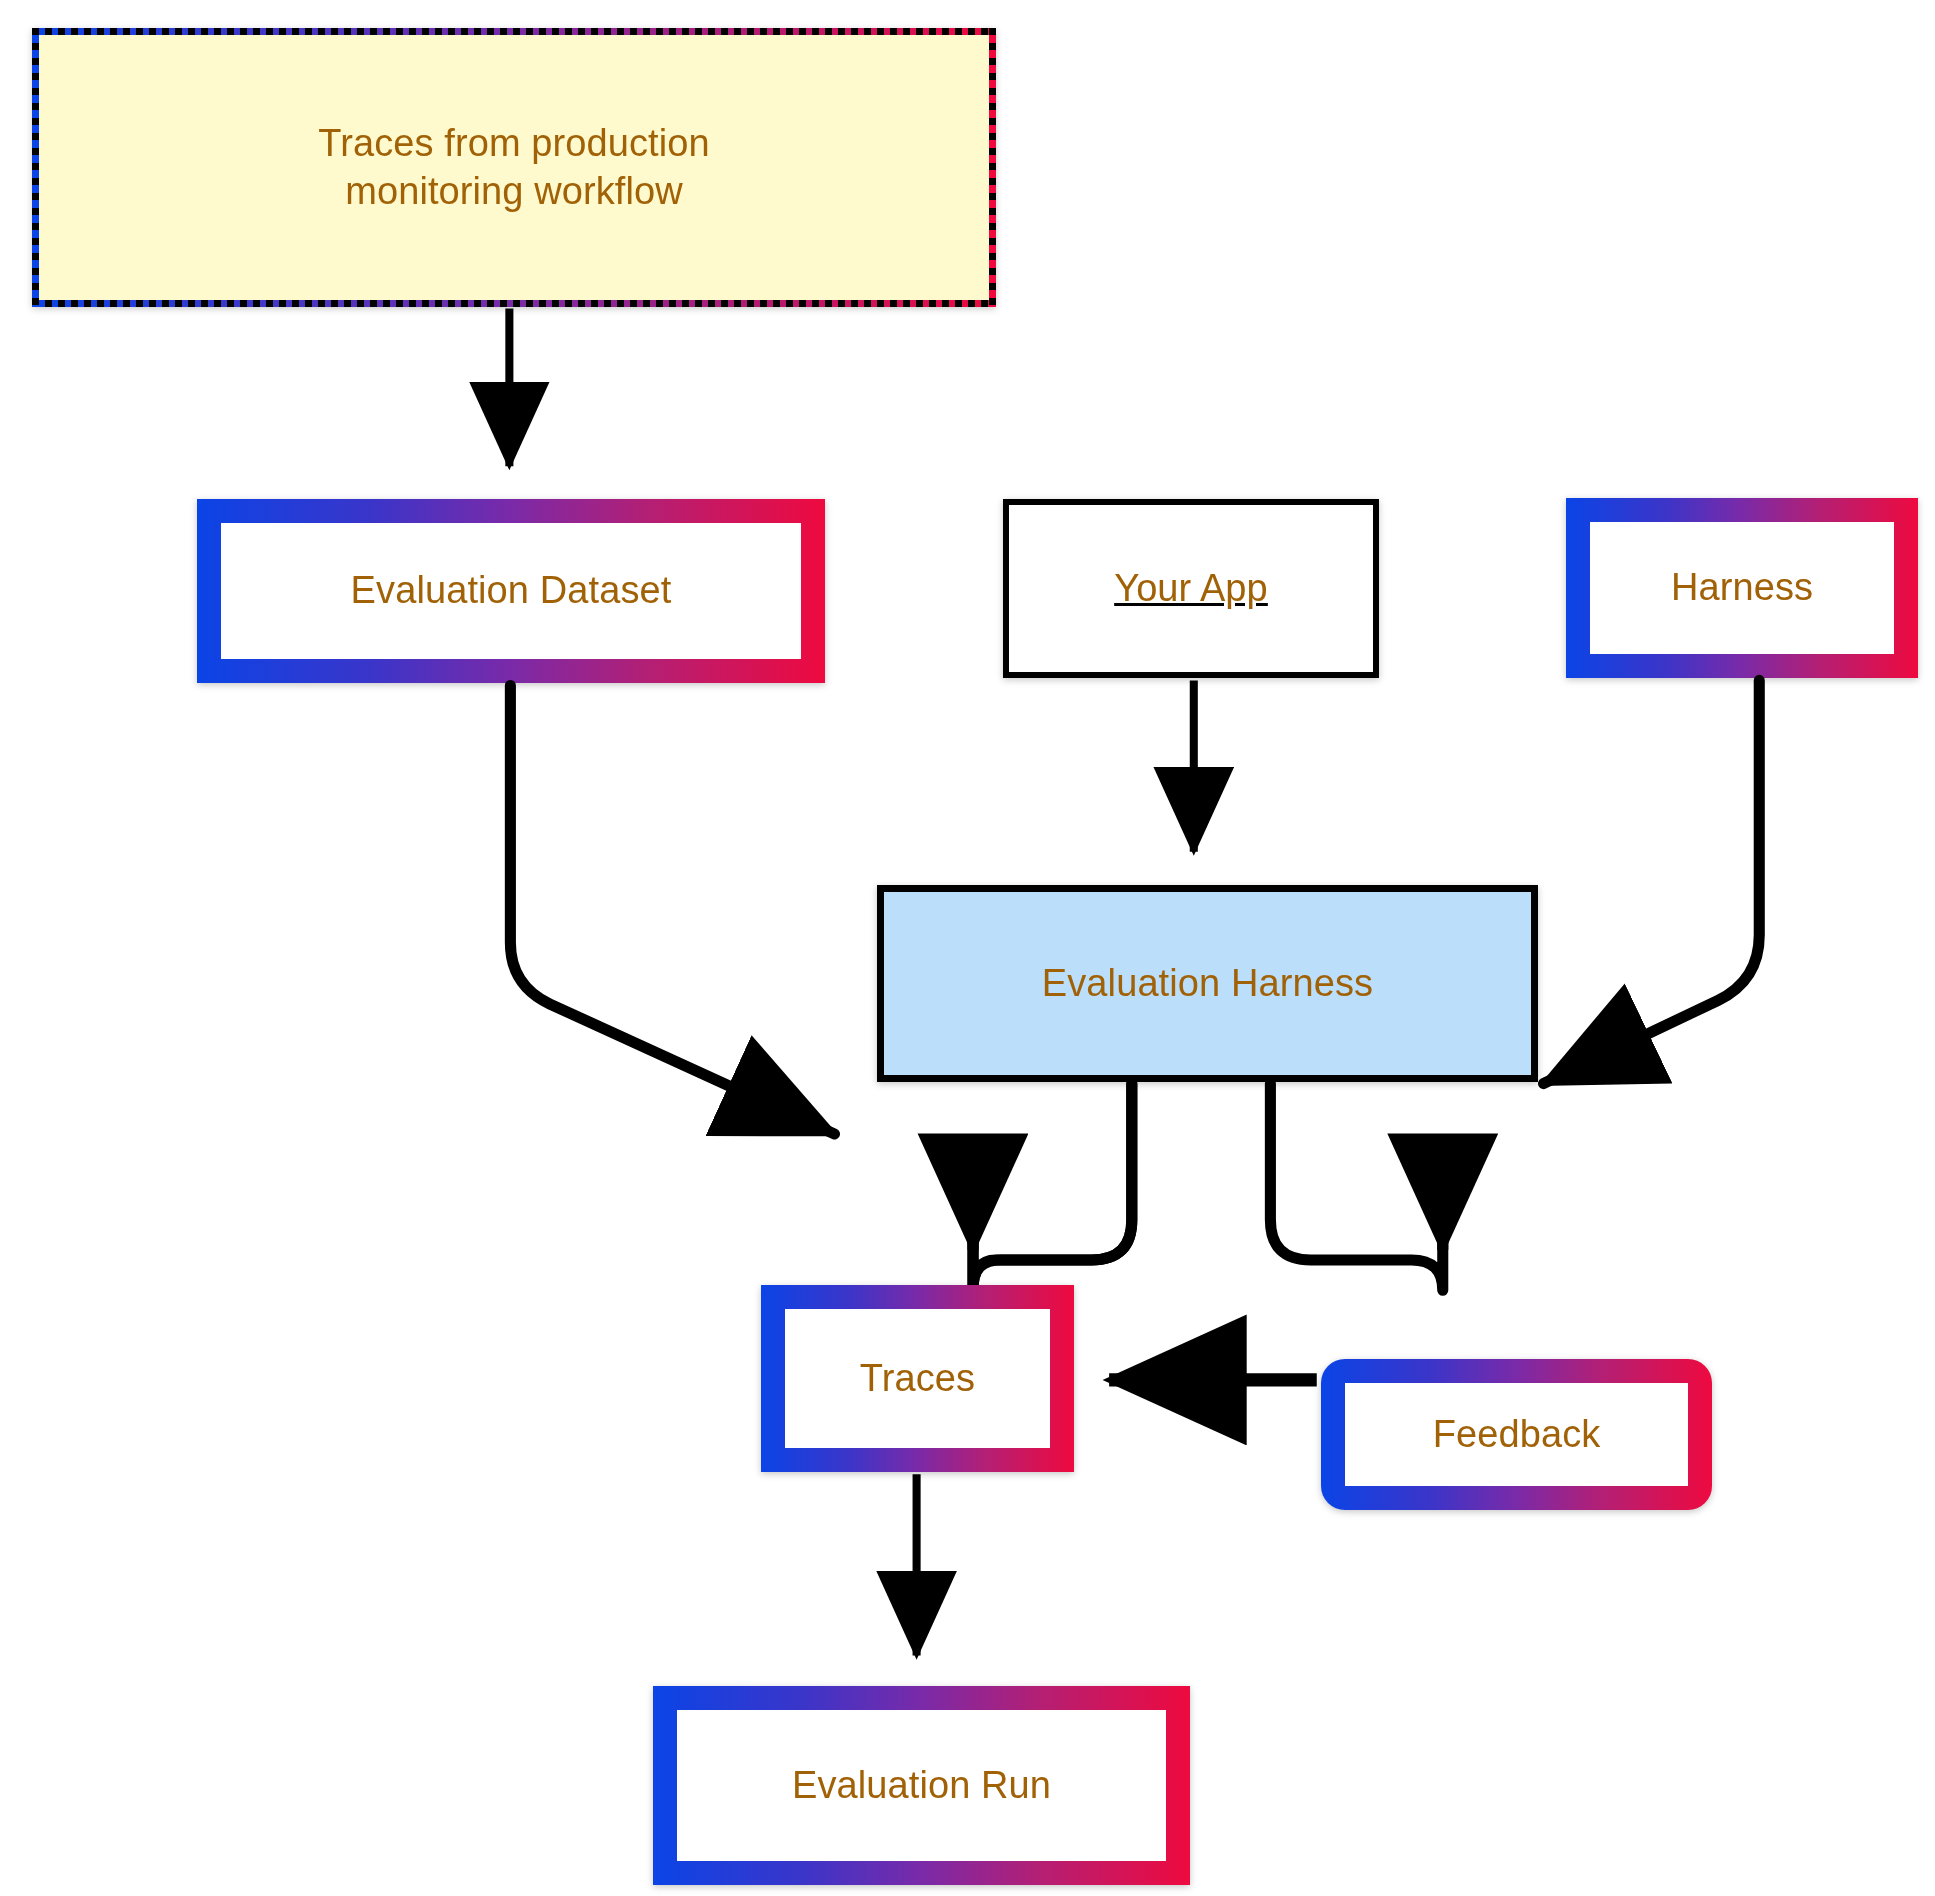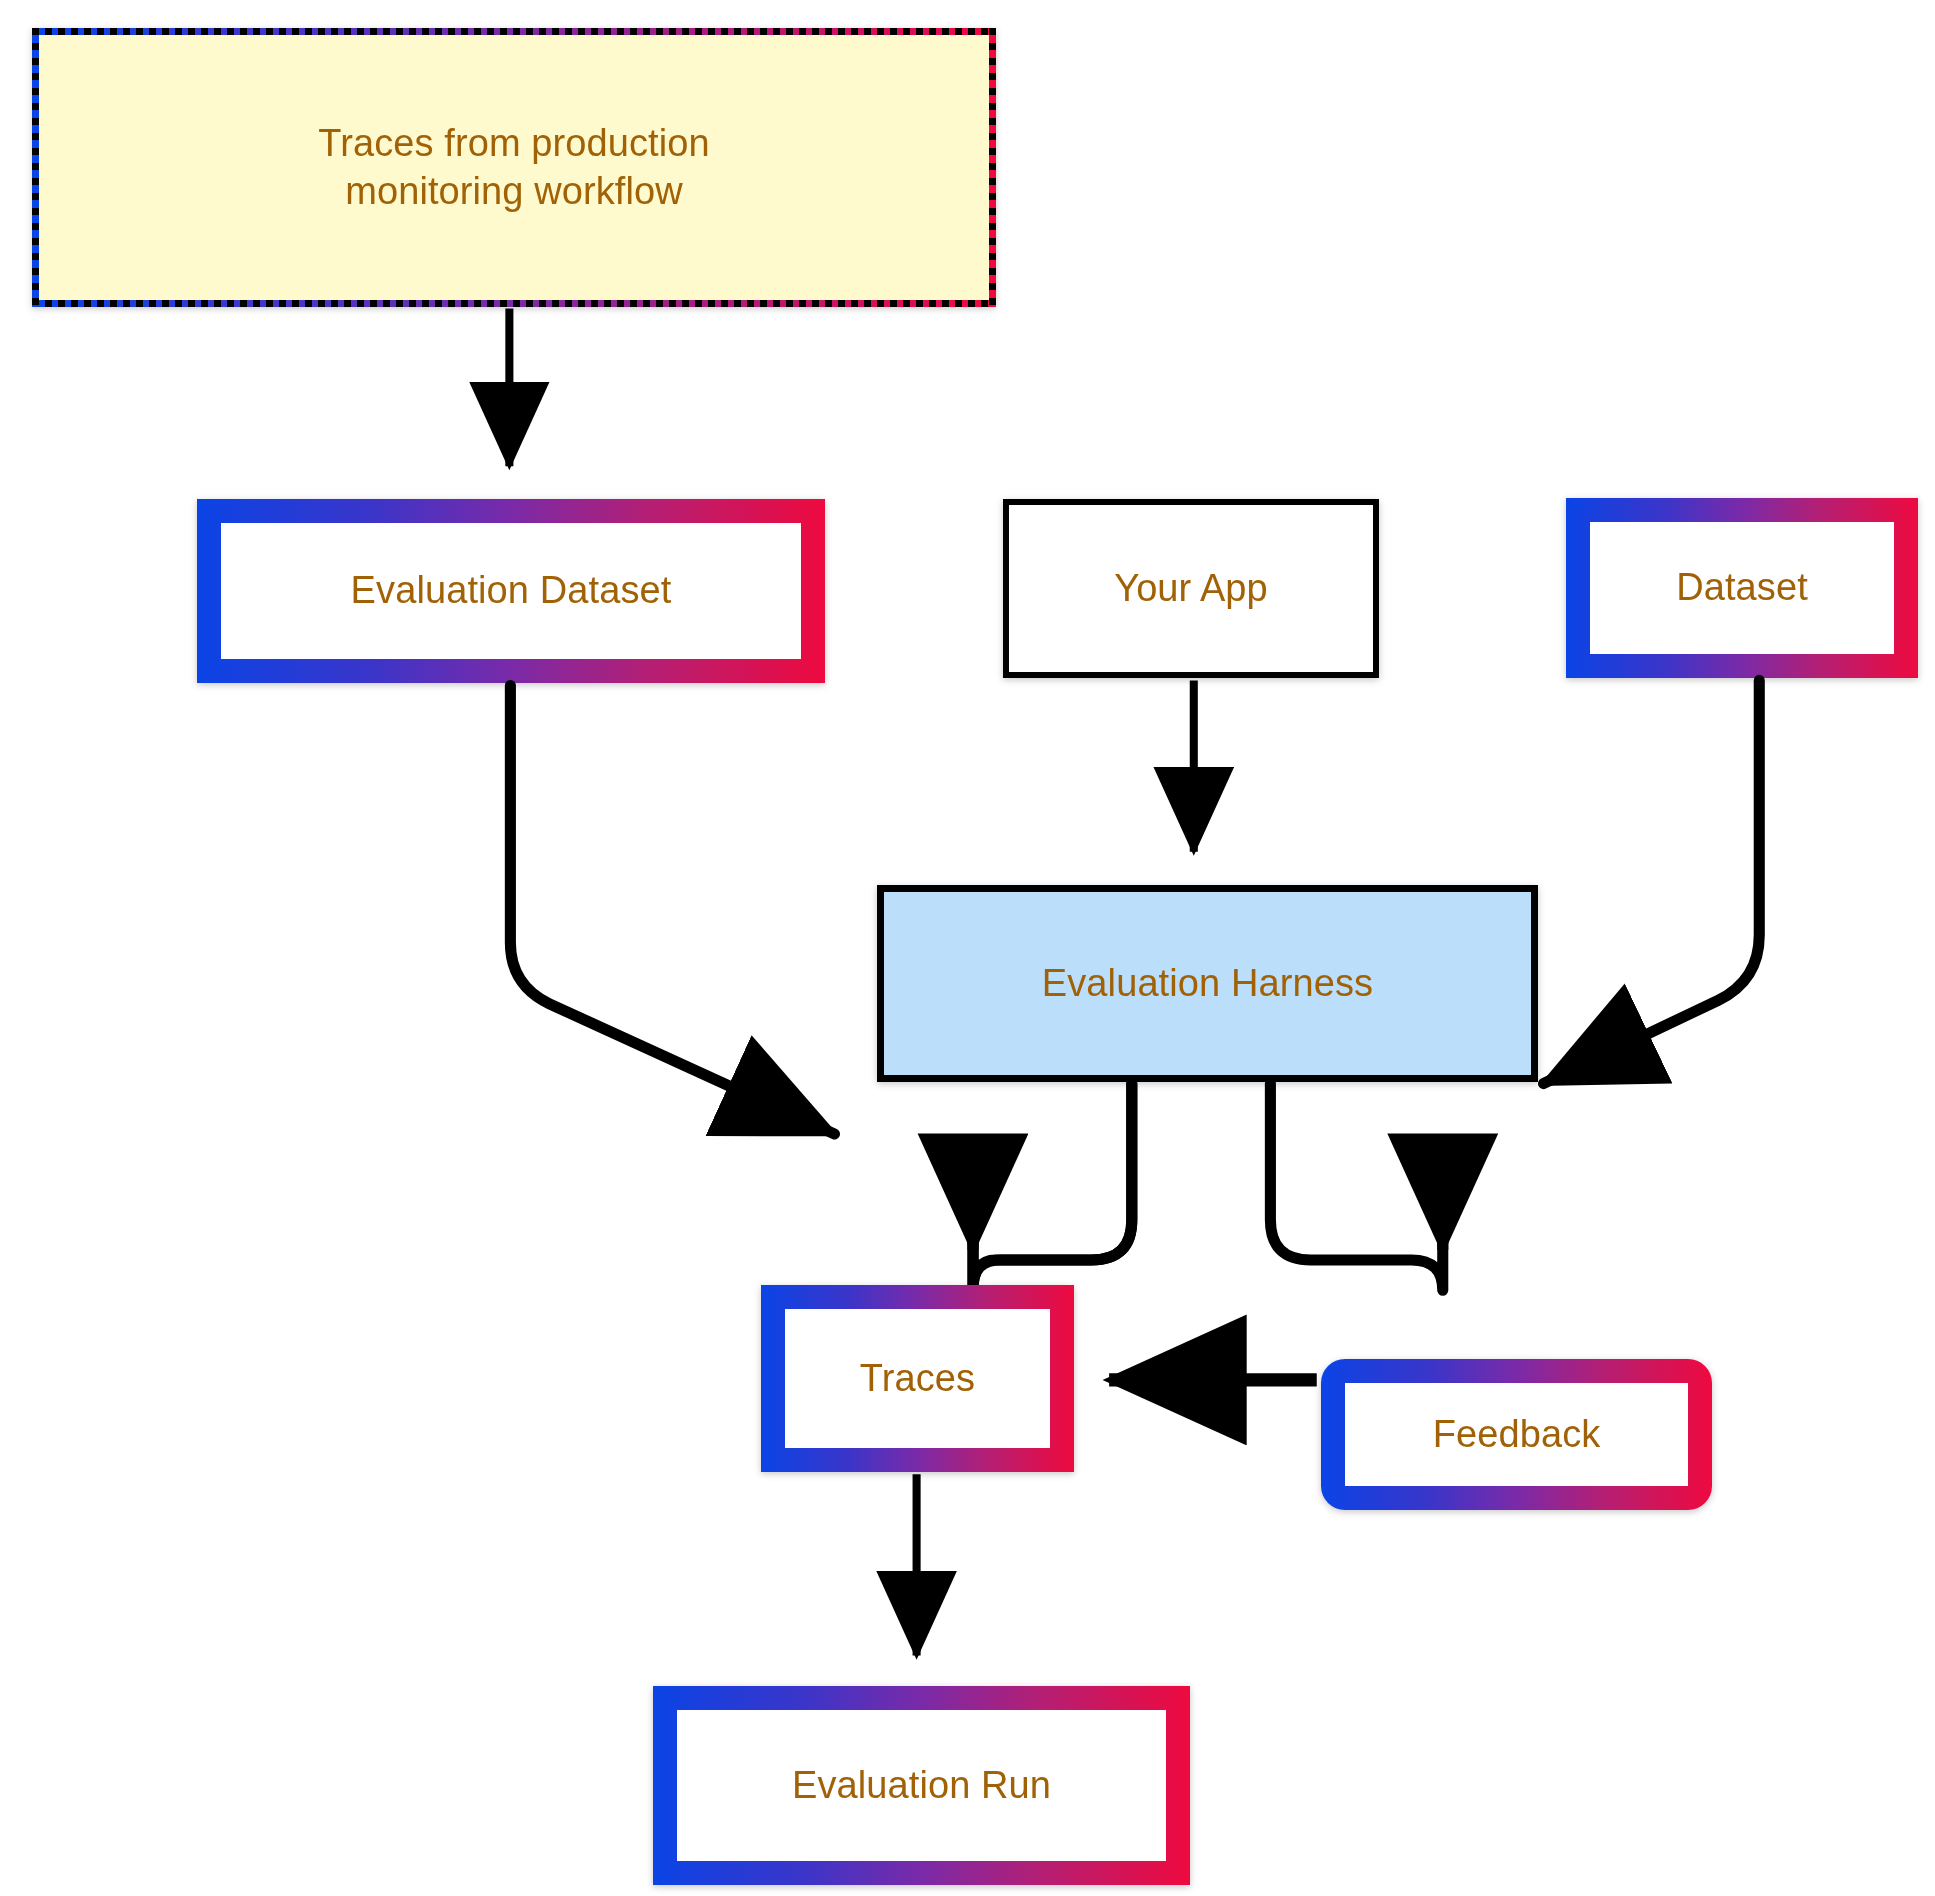--- a/index.html
+++ b/index.html
@@ -29,21 +29,21 @@
       background:repeating-linear-gradient(180deg,#000 0 6.6px,transparent 6.6px 15px),
                  linear-gradient(90deg,#0b44e6,#0b44e6);
       background-blend-mode:multiply;}
   .dotted .dashr{right:0;left:auto;
       background:repeating-linear-gradient(180deg,#000 0 6.6px,transparent 6.6px 15px),
                  linear-gradient(90deg,#ee0a3f,#ee0a3f);
       background-blend-mode:multiply;}
   .dotted .dashl{left:0;}
 
   .blackbox{background:#ffffff;border:6.6px solid #000000;
-            filter:drop-shadow(0 2px 3.5px rgba(0,0,0,0.22));}
+            filter:drop-shadow(0 2px 3.5px rgba(0,0,0,0.22));text-decoration:underline;}
   .harness{background:#bbdefb;border:7.6px solid #000000;
            filter:drop-shadow(0 2px 3.5px rgba(0,0,0,0.22));margin-left:20px;}
 
   #edges{position:absolute;left:0;top:0;width:1936px;height:1896px;pointer-events:none;z-index:2;}
 </style>
 </head>
 <body>
 
 <div id="stage">
 
@@ -104,21 +104,21 @@
       <span class="lbl">Evaluation Dataset</span>
     </div>
   </div>
 
   <div class="node blackbox" style="left:1003px;top:499px;width:376px;height:179px;">
     <span class="lbl">Your App</span>
   </div>
 
   <div class="node grad" style="left:1566px;top:498px;width:352px;height:180px;">
     <div class="inner">
-      <span class="lbl">Dataset</span>
+      <span class="lbl">Harness</span>
     </div>
   </div>
 
   <div class="node harness" style="left:857px;top:885px;width:661px;height:197px;z-index:4;">
     <span class="lbl">Evaluation Harness</span>
   </div>
 
   <div class="node grad" style="left:761px;top:1285px;width:313px;height:187px;z-index:4;">
     <div class="inner">
       <span class="lbl">Traces</span>

